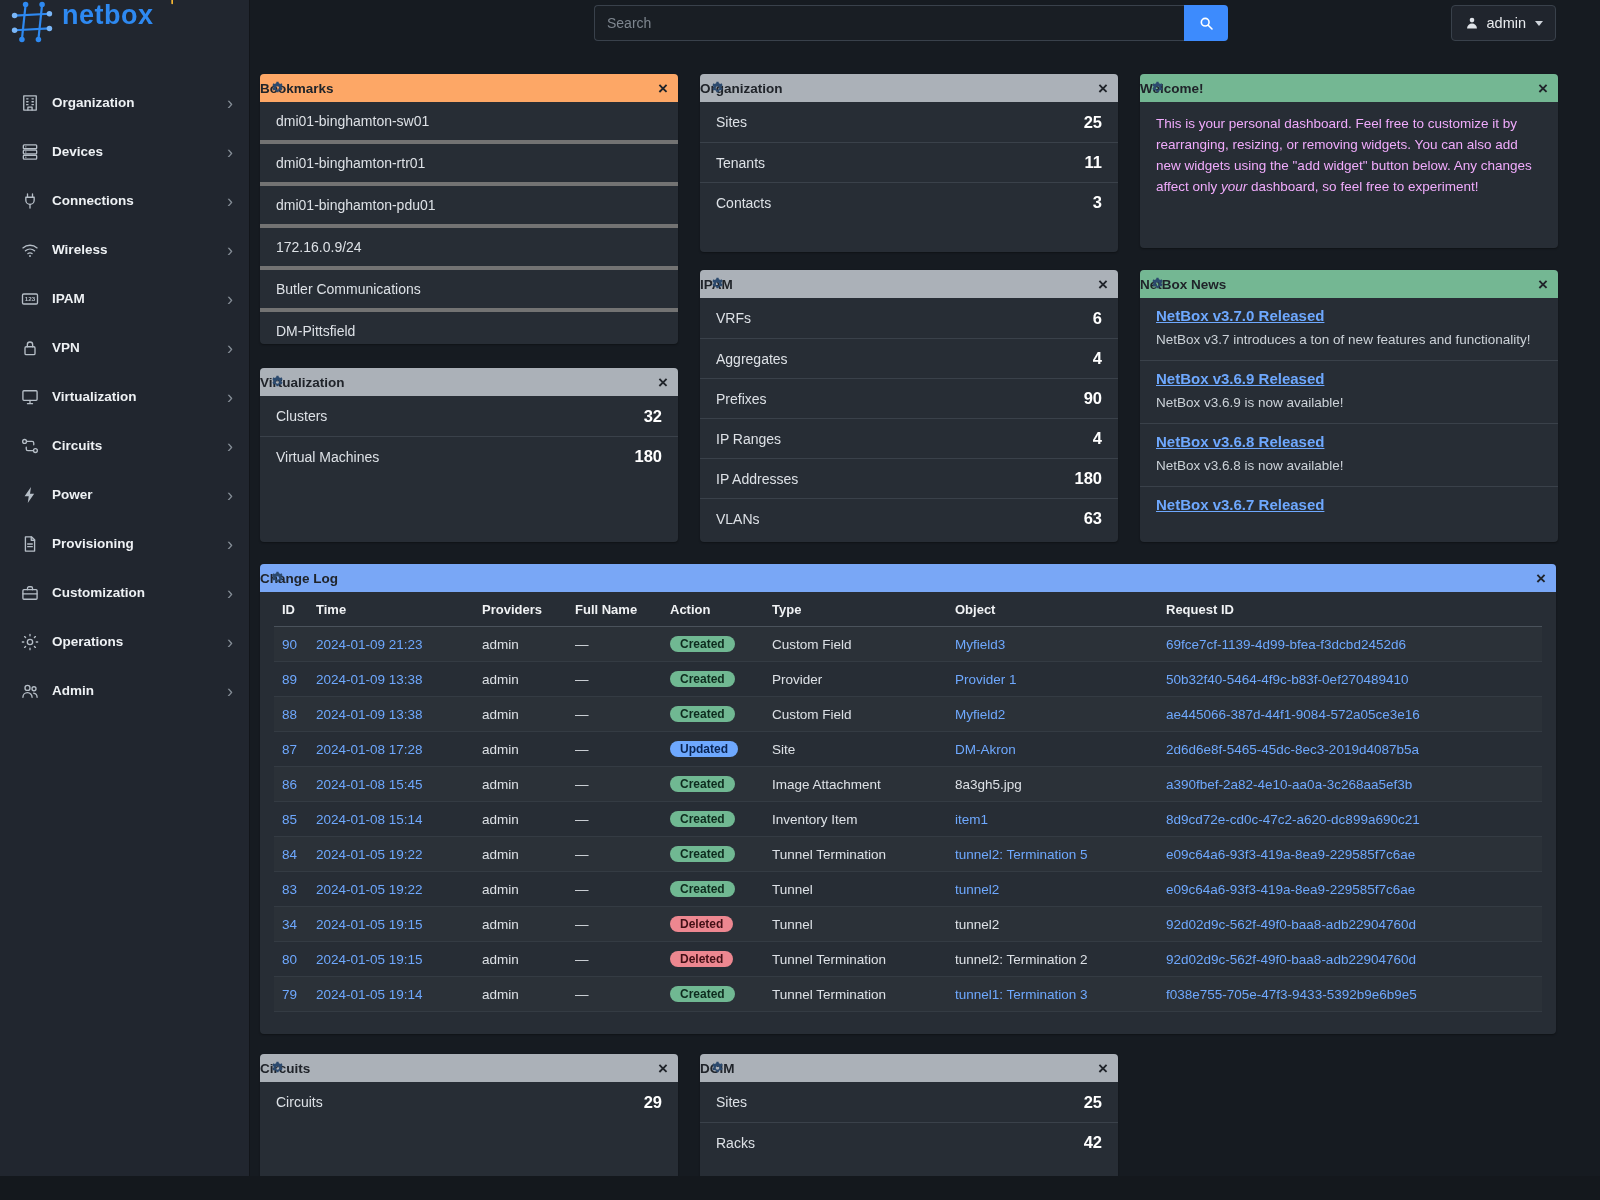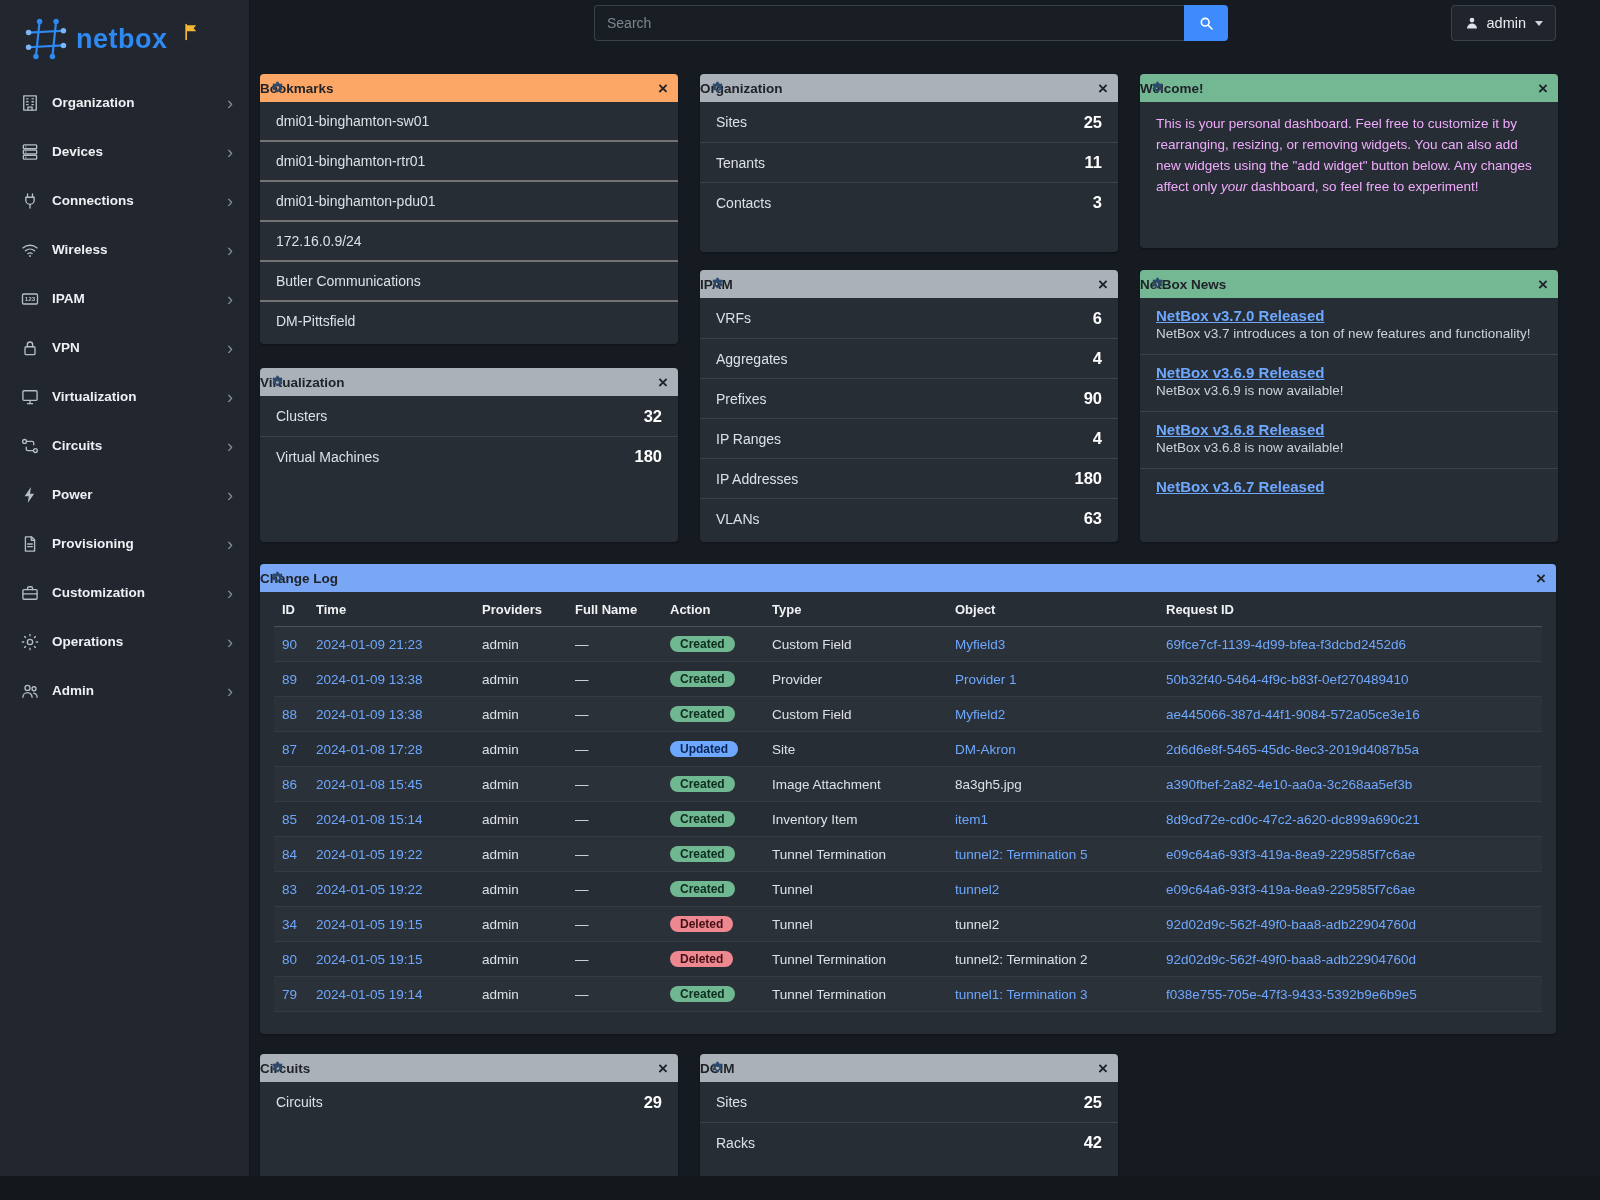--- a/index.html
+++ b/index.html
@@ -8,21 +8,21 @@
   button{font-family:inherit;background:none;border:none;color:inherit;cursor:pointer}
   ul{list-style:none}
   :root{
     --brand-blue:#2e89f1;--header-orange:#fda766;--header-gray:#abb1b8;--header-green:#74b793;
     --header-blue:#79a7f6;--link:#6ea8fe;--badge-created:#70b892;--badge-updated:#6ea8fe;
     --badge-deleted:#ed8790;--search-button:#3d8bfd;--flag-yellow:#f7b733;
   }
 
   
   .sidebar{position:absolute;left:0;top:0;width:250px;height:1200px;background:#21262f;border-right:1px solid #12151a}
-  .brand{display:flex;align-items:center;height:78px;padding:0 24px;cursor:pointer}
+  .brand{display:flex;align-items:flex-start;height:78px;padding:0 10px;cursor:pointer}
   .brand-mark{width:44px;height:44px;flex:none}
   .brand-text{font-size:27px;font-weight:bold;color:var(--brand-blue);margin-left:8px;letter-spacing:.5px}
   .brand-flag{width:20px;height:20px;margin-left:14px;margin-top:-14px}
   .nav-item{display:flex;align-items:center;height:49px;padding:0 16px 0 20px;cursor:pointer}
   .nav-icon{width:20px;height:20px;color:#b6bec7;margin-right:12px;flex:none}
   .nav-icon svg{width:20px;height:20px;display:block}
   .nav-label{font-size:13.5px;font-weight:bold;color:#eef1f4}
   .nav-chev{margin-left:auto;color:#848c95;font-size:18px;line-height:1}
 
   
@@ -55,34 +55,34 @@
   .w-welcome{left:890px;top:74px;width:418px;height:174px}
   .w-ipam{left:450px;top:270px;width:418px;height:272px}
   .w-news{left:890px;top:270px;width:418px;height:272px}
   .w-virtualization{left:10px;top:368px;width:418px;height:174px}
   .w-changelog{left:10px;top:564px;width:1296px;height:470px}
   .w-circuits{left:10px;top:1054px;width:418px;height:146px}
   .w-dcim{left:450px;top:1054px;width:418px;height:146px}
 
   
   .bk-item{padding:11px 16px;font-size:14px;color:#dde1e6;cursor:pointer}
-  .bk-item + .bk-item{border-top:2px solid #737373}
+  .bk-item + .bk-item{border-top:4px solid #737373}
 
   .stat-row{display:flex;align-items:center;justify-content:space-between;padding:8px 16px;min-height:40px;cursor:pointer}
   .stat-row + .stat-row{border-top:1px solid #3a414a}
   .stat-label{font-size:14px;color:#dde1e6}
   .stat-value{font-size:16.5px;font-weight:bold;color:#fff}
 
   .welcome-text{padding:12px 16px;font-size:13.5px;line-height:1.55;color:#f0abfc}
   .welcome-text em{font-style:italic}
 
   .news-item{padding:9px 16px 10px}
   .news-item + .news-item{border-top:1px solid #3a414a}
   .news-headline{display:inline-block;font-size:15px;font-weight:bold;color:var(--link);text-decoration:underline;cursor:pointer}
-  .news-summary{font-size:13.5px;color:#ccd2d8;line-height:1.4}
+  .news-summary{margin-top:6px;font-size:13.5px;color:#ccd2d8;line-height:1.4}
   .news-summary:empty{display:none}
 
   .w-changelog .card-body{padding:0 14px}
   .cl-table{width:100%;border-collapse:collapse;table-layout:fixed}
   .cl-table th{font-size:13px;font-weight:bold;color:#f0f2f4;text-align:left;padding:10px 8px 9px;border-bottom:1px solid #4a525b;white-space:nowrap}
   .cl-table td{font-size:13.5px;color:#dde1e6;padding:9px 8px;border-bottom:1px solid #343b43;white-space:nowrap;overflow:hidden;text-overflow:ellipsis}
   .cl-table tbody tr:nth-child(odd){background:rgba(255,255,255,.02)}
   .lnk{color:var(--link);cursor:pointer}
   .badge{display:inline-block;font-size:12px;font-weight:bold;padding:1px 10px;border-radius:10px}
   .badge-created{background:var(--badge-created);color:#0e2c1e}

